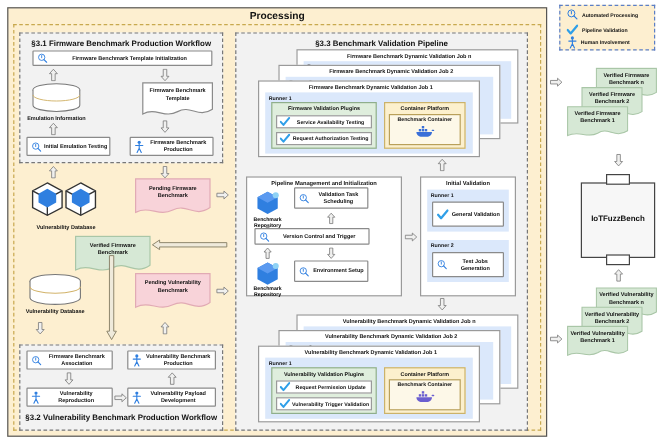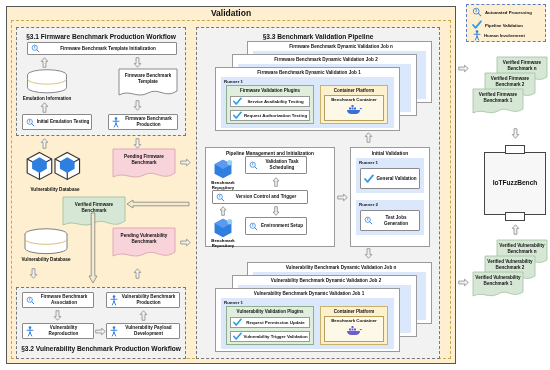--- a/index.html
+++ b/index.html
@@ -125,21 +125,21 @@
   }
   .tab{ position:absolute; background:#ffffff; border:1.1px solid #444; }
 
   .subtle-text{ font-size:4.6px; font-weight:bold; color:#111; text-align:center;}
 </style>
 </head>
 <body>
 
 <div class="abs" id="main-container"></div>
 <div class="abs" id="inner-dash"></div>
-<div class="abs" id="main-title">Validation</div>
+<div class="abs" id="main-title">Processing</div>
 
 <div class="abs sec-box" id="sec31"></div>
 <div class="abs sec-title" id="sec31-title">§3.1  Firmware Benchmark Production Workflow</div>
 
 <div class="abs node" style="left:27px; top:42px; width:150px; height:13px;">
   <span class="ico">
     <svg width="9" height="9" viewBox="0 0 24 24">
         <circle cx="10" cy="10" r="7" fill="none" stroke="#2f7fe0" stroke-width="2"></circle>
         <path d="M10 6 v5" stroke="#2f7fe0" stroke-width="2" stroke-linecap="round"></path>
         <path d="M15 15 l6 6" stroke="#2f7fe0" stroke-width="2.5" stroke-linecap="round"></path>

